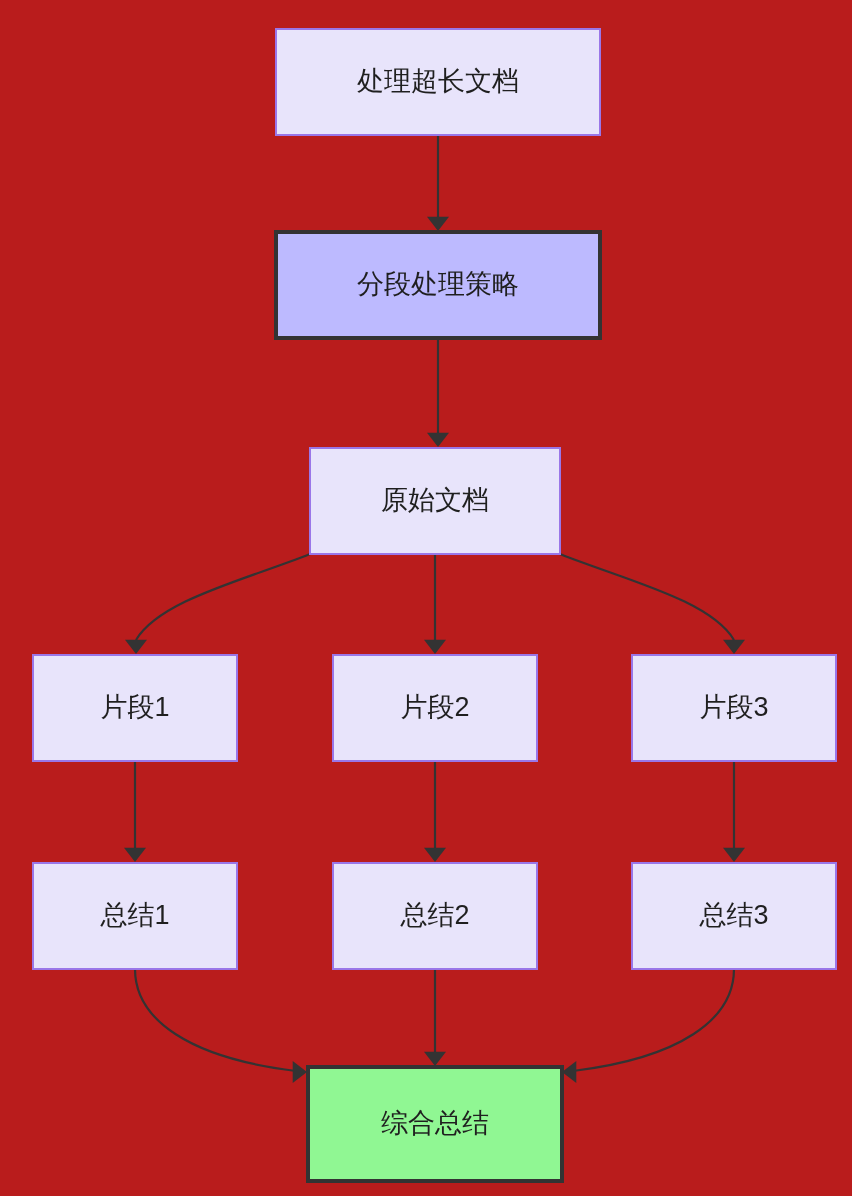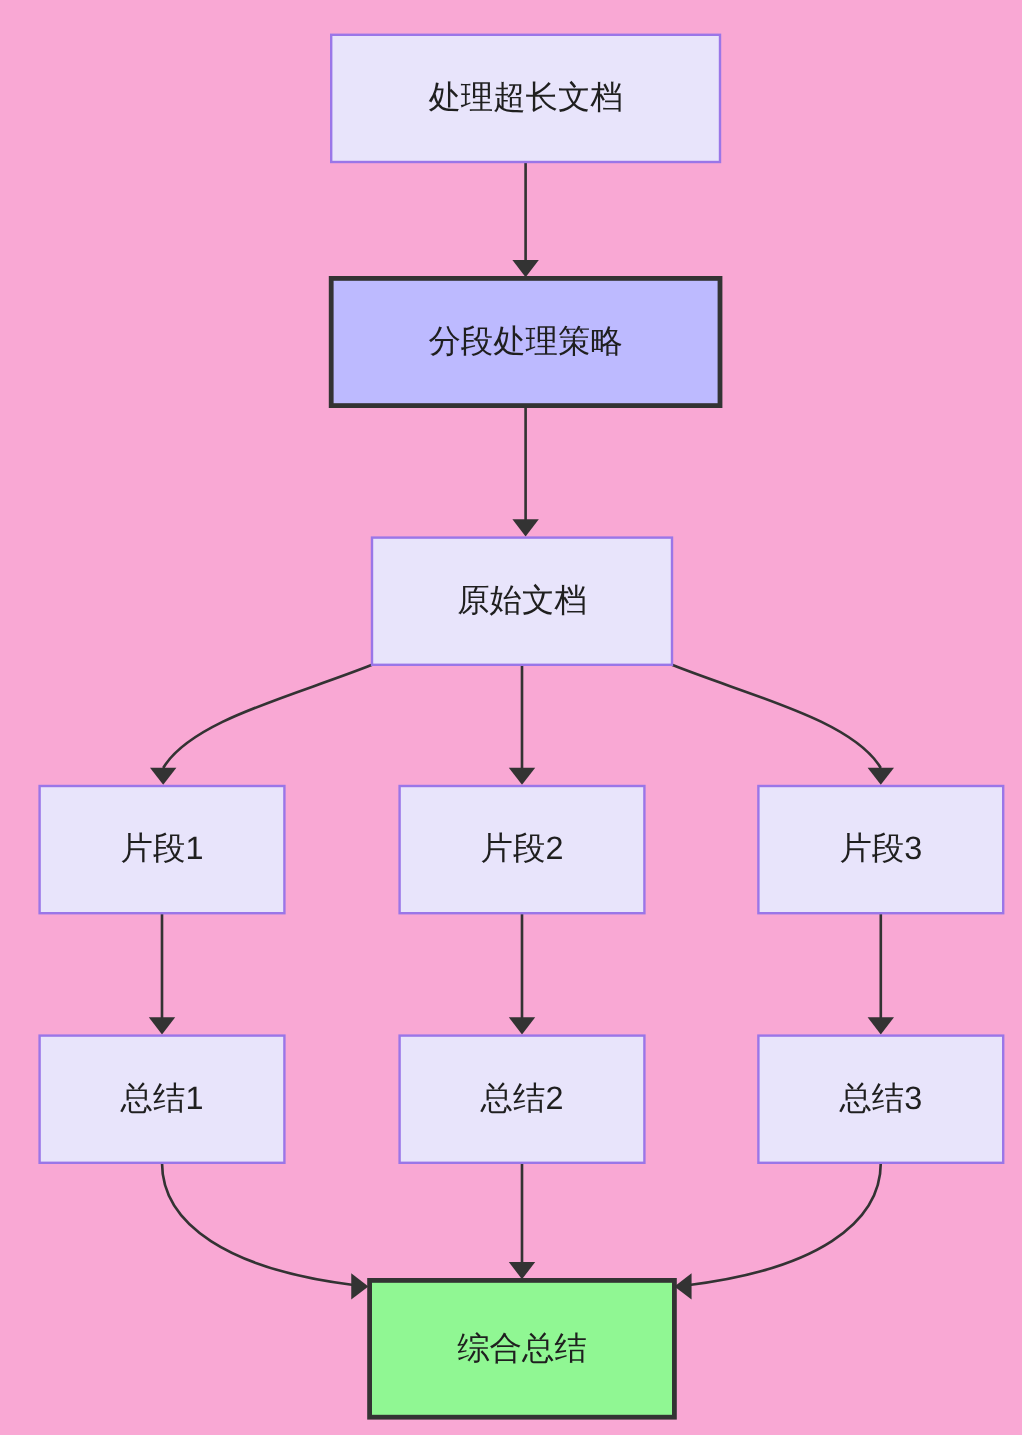--- a/index.html
+++ b/index.html
@@ -10,21 +10,21 @@
   body {
     width: 852px;
     height: 1196px;
     font-family: "Liberation Sans", "DejaVu Sans", sans-serif;
     overflow: hidden;
   }
   #flowchart-root {
     position: relative;
     width: 852px;
     height: 1196px;
-    background: #f9a8d4;
+    background: #b91c1c;
   }
   svg#diagram {
     display: block;
     width: 852px;
     height: 1196px;
   }
   .node-rect-light {
     fill: #e8e4fb;
     stroke: #9a76e8;
     stroke-width: 2;

